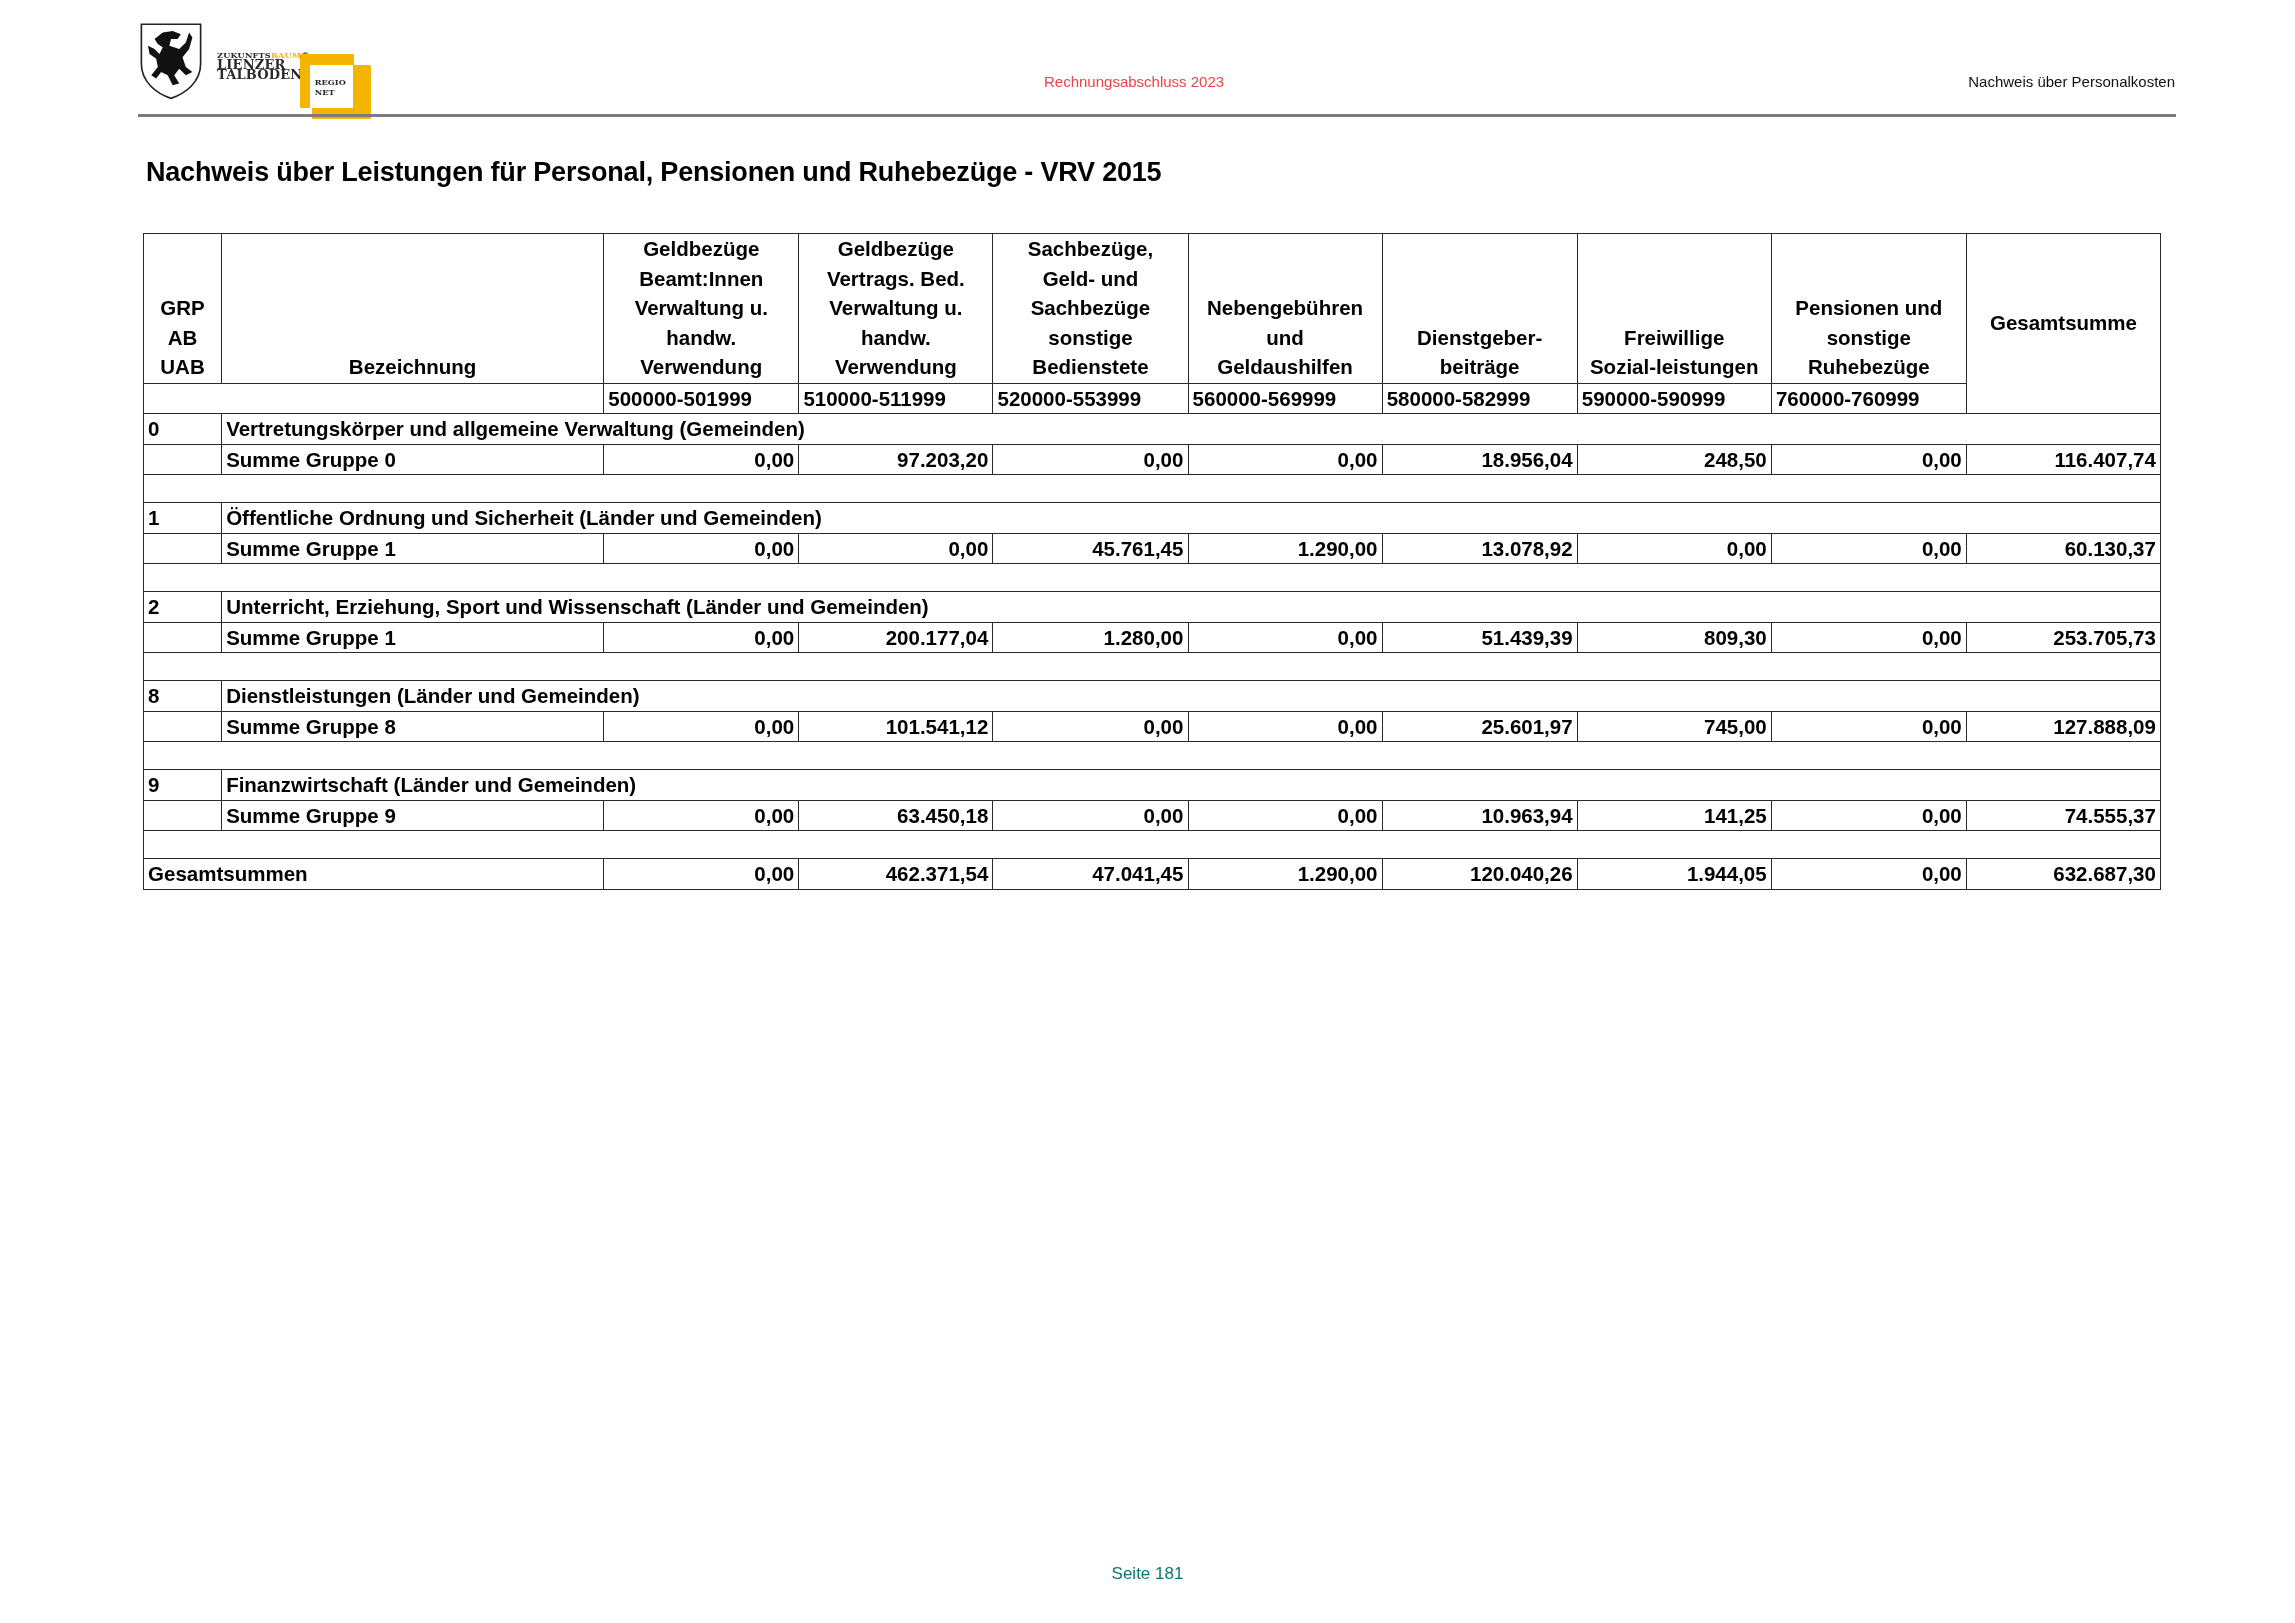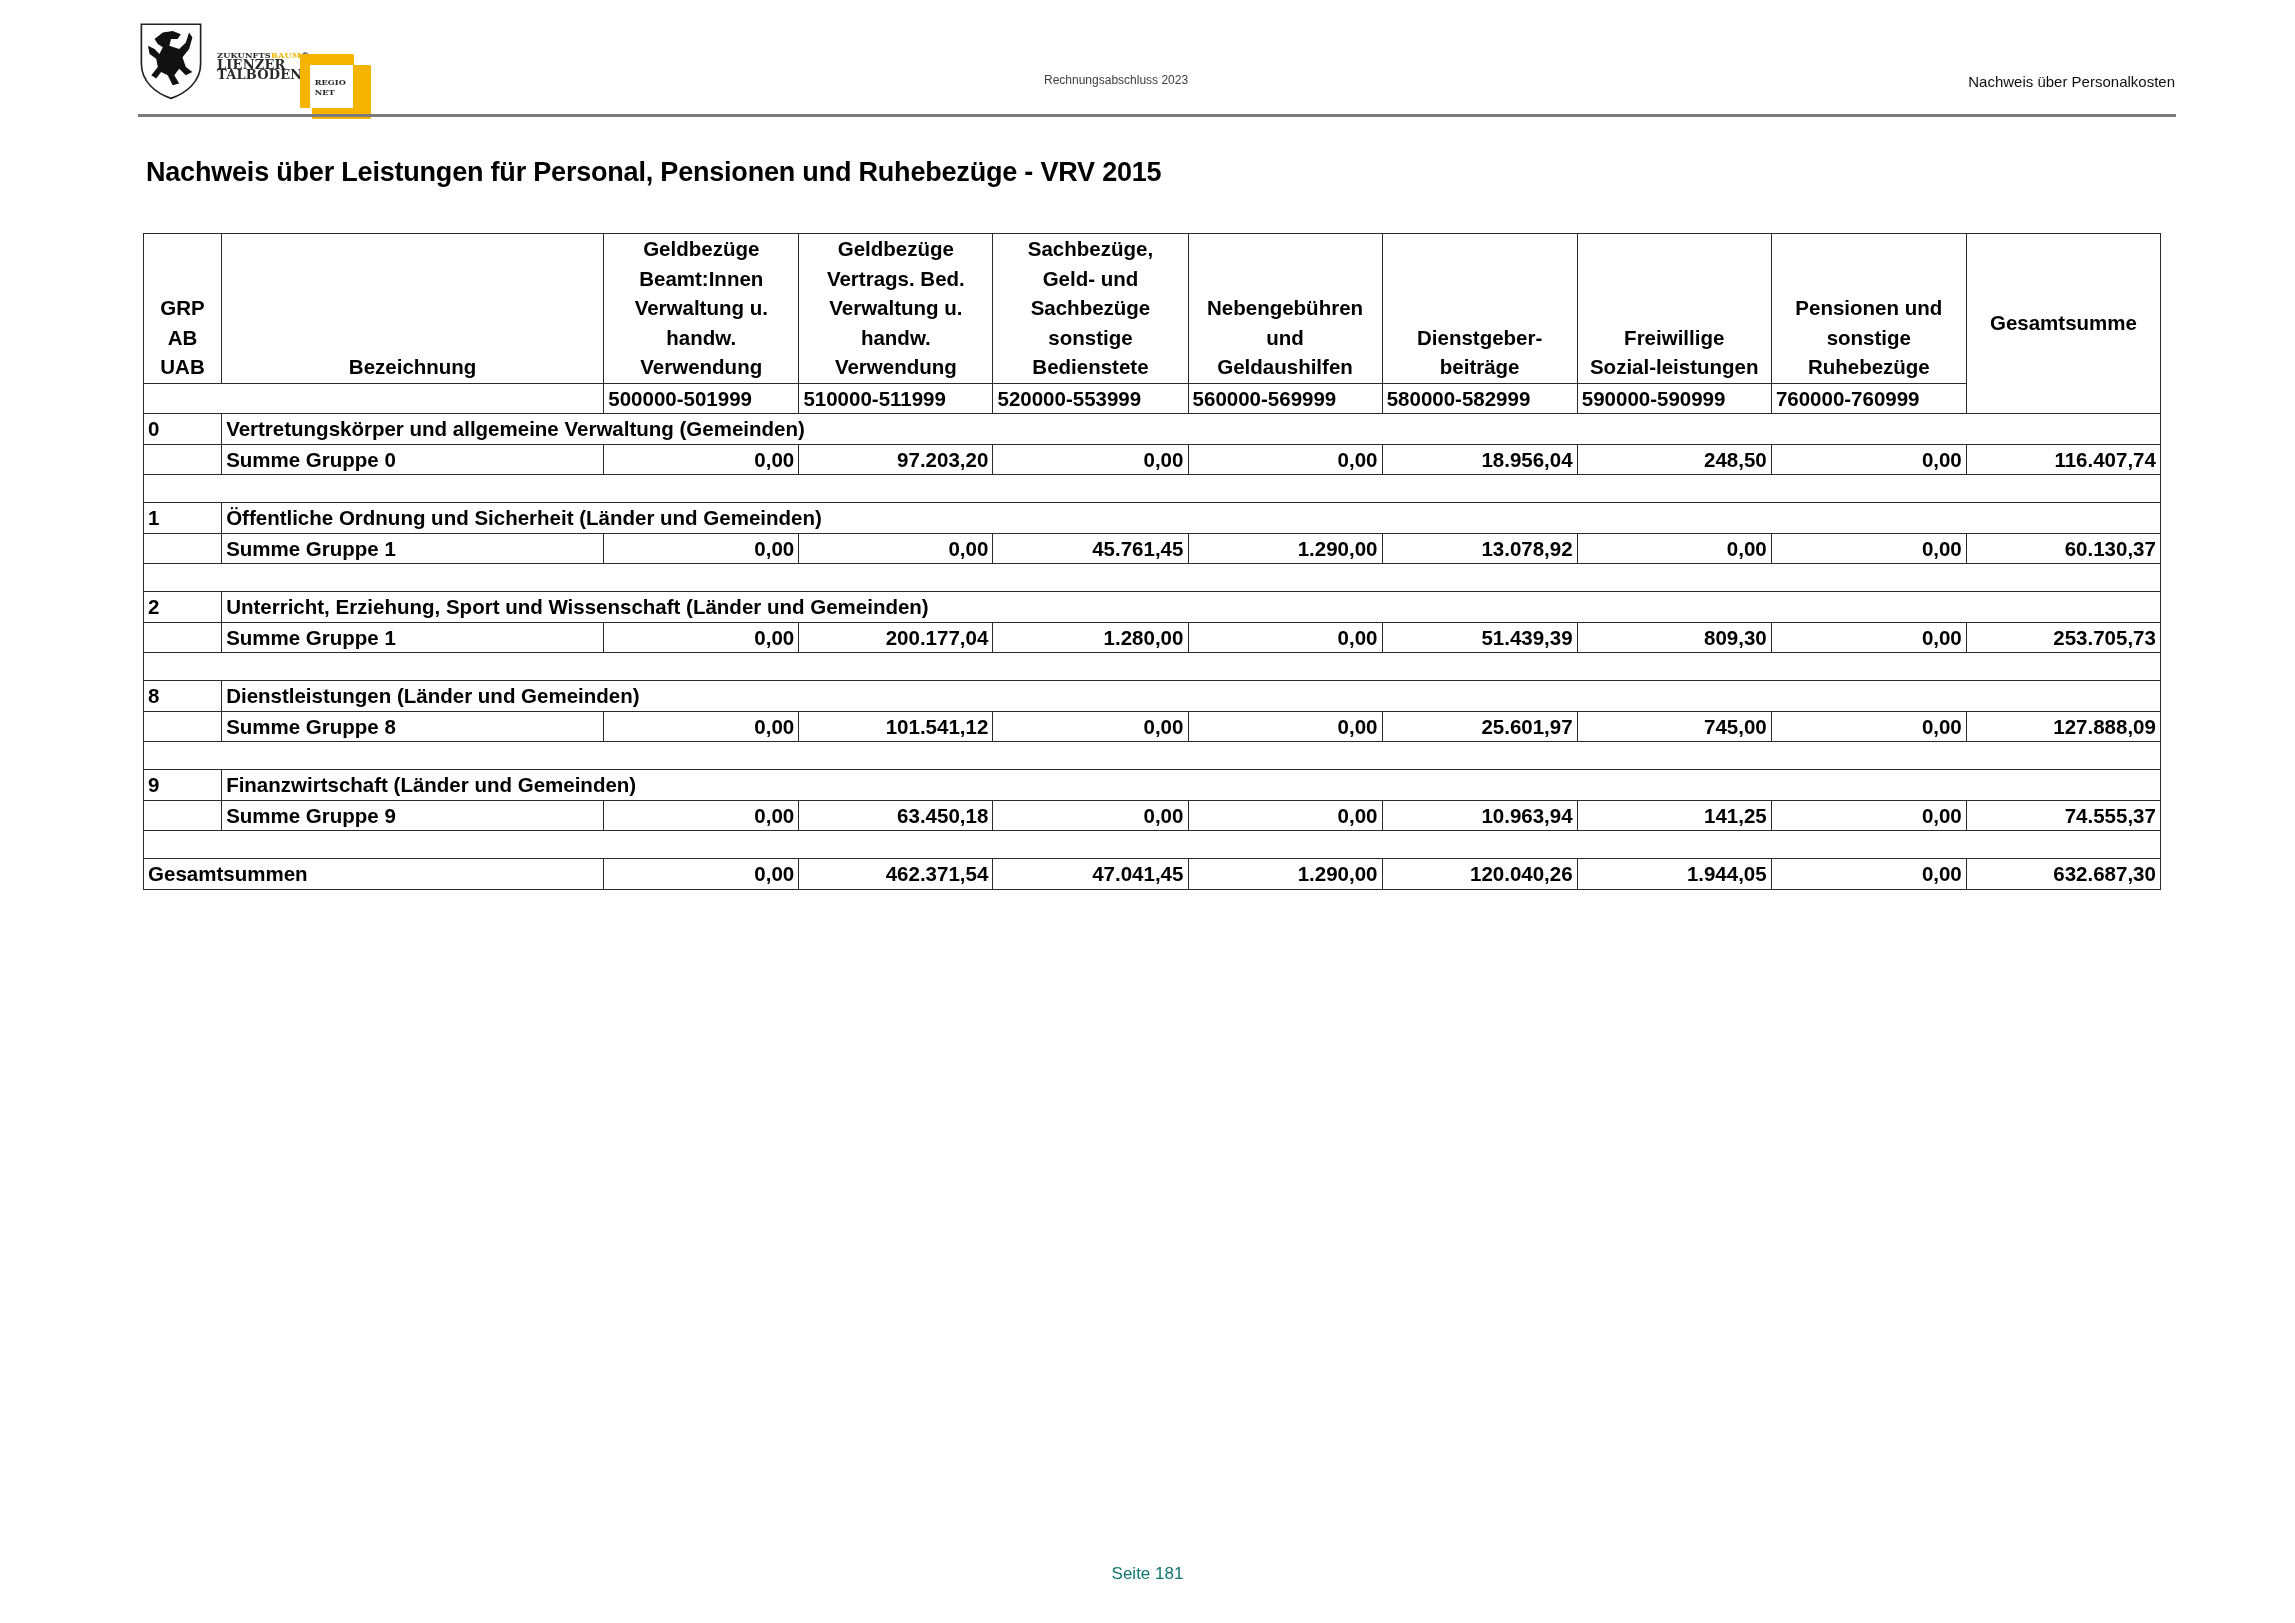--- a/index.html
+++ b/index.html
@@ -11,21 +11,21 @@
   .crest { position:absolute; left:0; top:0; width:66px; height:79px; }
   .zk-text { position:absolute; left:71px; top:29.5px; font-family:"DejaVu Serif", serif; font-weight:bold; font-size:8.2px; line-height:9.8px; color:#2a2a2a; letter-spacing:0.2px;margin-left:8px; }
   .zk-text .raum { color:#f2b600; }
   .zk-text .sub { font-size:13px; }
   .regio { position:absolute; left:162px; top:1.6px; width:72px; height:67px;margin-top:31px; }
   .regio .back { position:absolute; left:11.5px; top:11.5px; width:59px; height:54px; background:#f4b400; border-radius:1.6px; }
   .regio .front { position:absolute; left:0; top:0; width:54px; height:54px; background:#f4b400; border-radius:1.6px; }
   .regio .inner { position:absolute; left:9.8px; top:11.5px; width:43px; height:43px; background:#fff; }
   .regio .txt { position:absolute; left:14.8px; top:24.6px; font-family:"DejaVu Serif", serif; font-weight:bold; font-size:8.2px; line-height:9.8px; color:#2a2a2a; }
 
-  .hdr-center { position:absolute; left:1044px; top:73px; font-size:12px; color:#404040; }
+  .hdr-center { position:absolute; left:1044px; top:73px; font-size:15px; color:#ef4444; }
   .hdr-right { position:absolute; right:120px; top:73px; font-size:15px; color:#111; }
   .hdr-rule { position:absolute; left:138px; top:114px; width:2038px; height:2.5px; background:#7b7b7b; }
 
   .page-title { position:absolute; left:146px; top:157px; font-size:27px; font-weight:bold; letter-spacing:-0.2px; }
 
   
   table.main { position:absolute; left:143px; top:233px; border-collapse:collapse; table-layout:fixed; width:2018px; }
   table.main td, table.main th { border:1.6px solid #2b2b2b; padding:0 4.1px; font-size:20.5px; font-weight:bold; line-height:29.5px; height:29.5px; white-space:nowrap; overflow:hidden; }
   table.main th { vertical-align:bottom; text-align:center; font-weight:bold; padding-bottom:1px; }
   th.left { text-align:left; }

